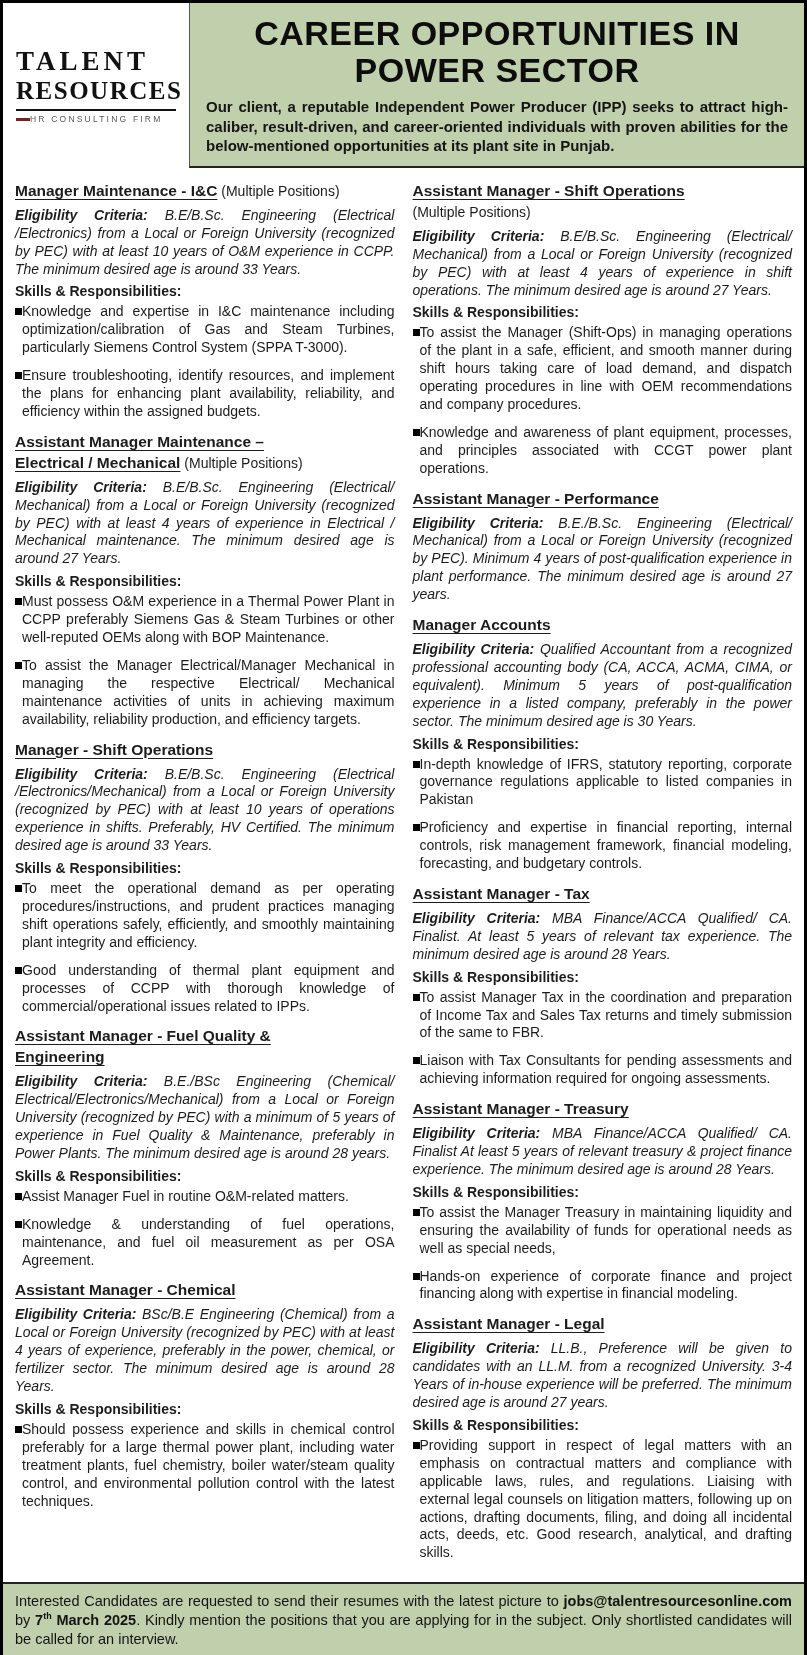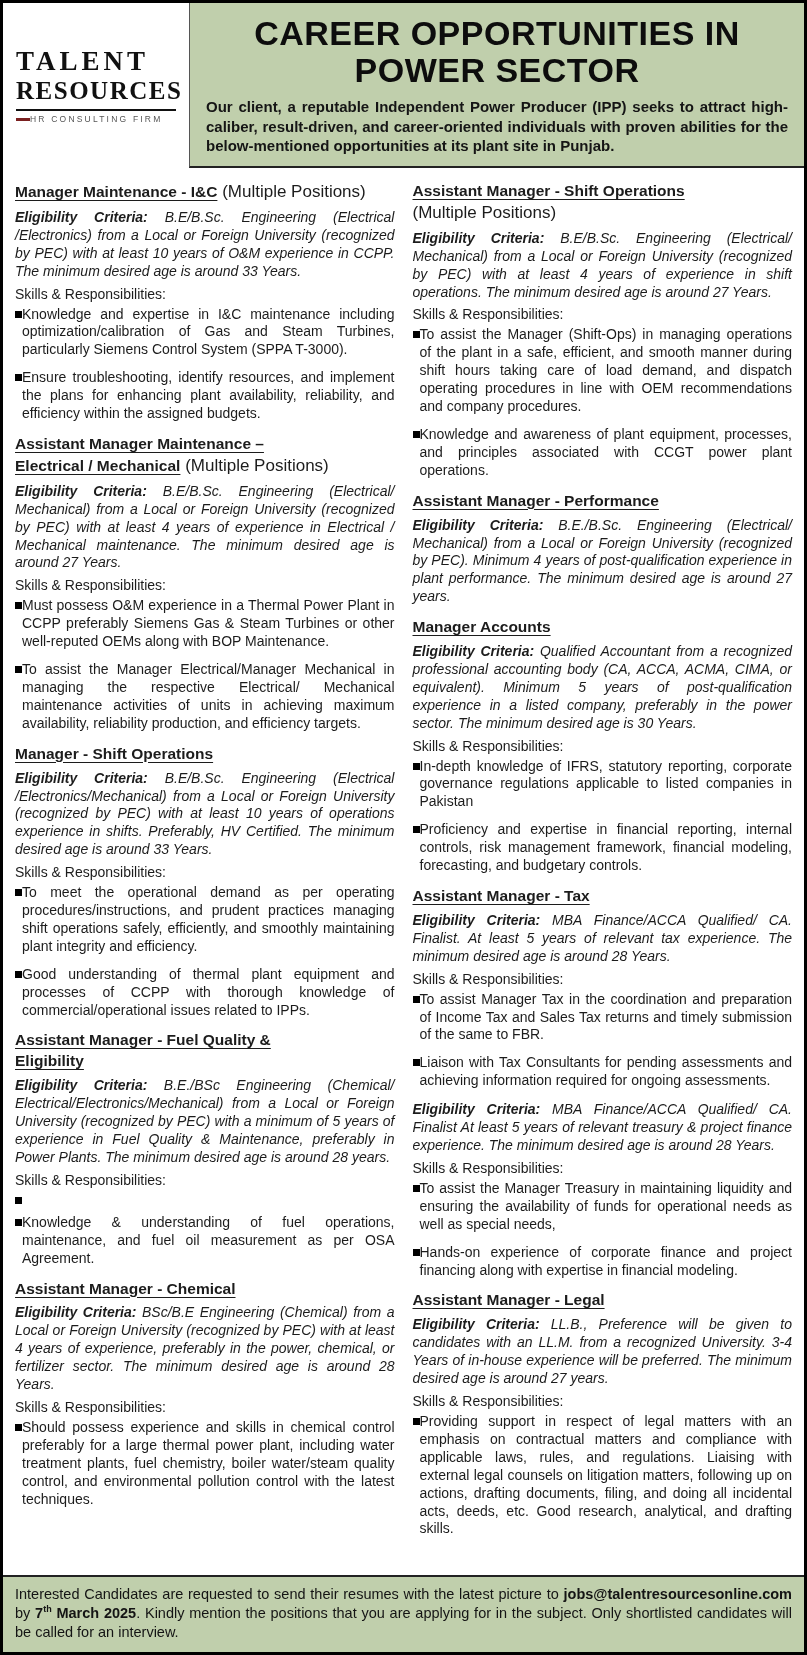--- a/index.html
+++ b/index.html
@@ -36,26 +36,26 @@
   .title { text-align:center; font-weight:bold; font-size:34px; line-height:1.08; color:#0d0d0d; letter-spacing:0.5px; }
   .intro { font-weight:bold; font-size:15px; line-height:1.3; text-align:justify; margin-top:9px; color:#151515; }
 
   
   .columns { flex:1; display:flex; gap:18px; padding:2px 12px 10px; }
   .col { flex:1; min-width:0; }
 
   .job { margin-top:11px; }
   .job-title { font-size:15.5px; font-weight:bold; line-height:1.35; margin-bottom:5px; }
   .t-main { text-decoration:underline; text-underline-offset:3px;text-align:right; }
-  .t-suffix { font-weight:normal; font-size:17px; }
+  .t-suffix { font-weight:normal; font-size:14px; }
 
   .elig { font-size:14px; line-height:1.28; text-align:justify; margin-bottom:5px;font-style:italic; }
   .elig-label { font-weight:bold; }
 
-  .skills-label { font-weight:normal; font-size:14px; margin:4px 0 4px; }
+  .skills-label { font-weight:bold; font-size:14px; margin:4px 0 4px; }
   .skills { list-style:none; }
   .skill { display:flex; margin-bottom:10px; }
   .bullet { flex:0 0 auto; width:7px; height:7px; background:#000; margin-top:5px; }
   .li-text { font-size:14px; line-height:1.28; text-align:justify; }
 
   
   .footer {
     background:var(--green); border-top:2px solid #222;
     padding:8px 12px 10px;
   }
@@ -138,27 +138,28 @@
             </li>
             <li class="skill">
               <span class="bullet"></span>
               <span class="li-text">Good understanding of thermal plant equipment and processes of CCPP with thorough knowledge of commercial/operational issues related to IPPs.</span>
             </li>
           </ul>
         </section>
         <section class="job">
           <h2 class="job-title">
             <div class="title-line"><span class="t-main">Assistant Manager - Fuel Quality &amp;</span></div>
-            <div class="title-line"><span class="t-main">Eligibility</span></div>
+            <div class="title-line"><span class="t-main">Engineering</span></div>
           </h2>
           <p class="elig"><strong class="elig-label">Eligibility Criteria:</strong><span class="elig-text"> B.E./BSc Engineering (Chemical/ Electrical/Electronics/Mechanical) from a Local or Foreign University (recognized by PEC) with a minimum of 5 years of experience in Fuel Quality &amp; Maintenance, preferably in Power Plants. The minimum desired age is around 28 years.</span></p>
           <p class="skills-label">Skills &amp; Responsibilities:</p>
           <ul class="skills">
             <li class="skill">
               <span class="bullet"></span>
+              <span class="li-text">Assist Manager Fuel in routine O&amp;M-related matters.</span>
             </li>
             <li class="skill">
               <span class="bullet"></span>
               <span class="li-text">Knowledge &amp; understanding of fuel operations, maintenance, and fuel oil measurement as per OSA Agreement.</span>
             </li>
           </ul>
         </section>
         <section class="job">
           <h2 class="job-title">
             <div class="title-line"><span class="t-main">Assistant Manager - Chemical</span></div>
@@ -226,20 +227,23 @@
               <span class="bullet"></span>
               <span class="li-text">To assist Manager Tax in the coordination and preparation of Income Tax and Sales Tax returns and timely submission of the same to FBR.</span>
             </li>
             <li class="skill">
               <span class="bullet"></span>
               <span class="li-text">Liaison with Tax Consultants for pending assessments and achieving information required for ongoing assessments.</span>
             </li>
           </ul>
         </section>
         <section class="job">
+          <h2 class="job-title">
+            <div class="title-line"><span class="t-main">Assistant Manager - Treasury</span></div>
+          </h2>
           <p class="elig"><strong class="elig-label">Eligibility Criteria:</strong><span class="elig-text"> MBA Finance/ACCA Qualified/ CA. Finalist At least 5 years of relevant treasury &amp; project finance experience. The minimum desired age is around 28 Years.</span></p>
           <p class="skills-label">Skills &amp; Responsibilities:</p>
           <ul class="skills">
             <li class="skill">
               <span class="bullet"></span>
               <span class="li-text">To assist the Manager Treasury in maintaining liquidity and ensuring the availability of funds for operational needs as well as special needs,</span>
             </li>
             <li class="skill">
               <span class="bullet"></span>
               <span class="li-text">Hands-on experience of corporate finance and project financing along with expertise in financial modeling.</span>

